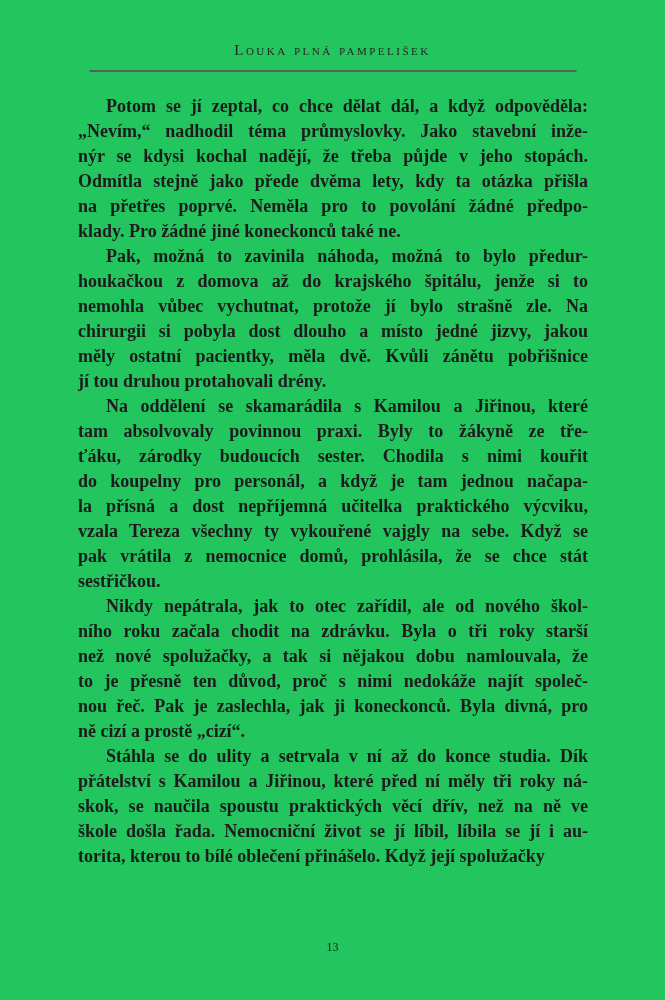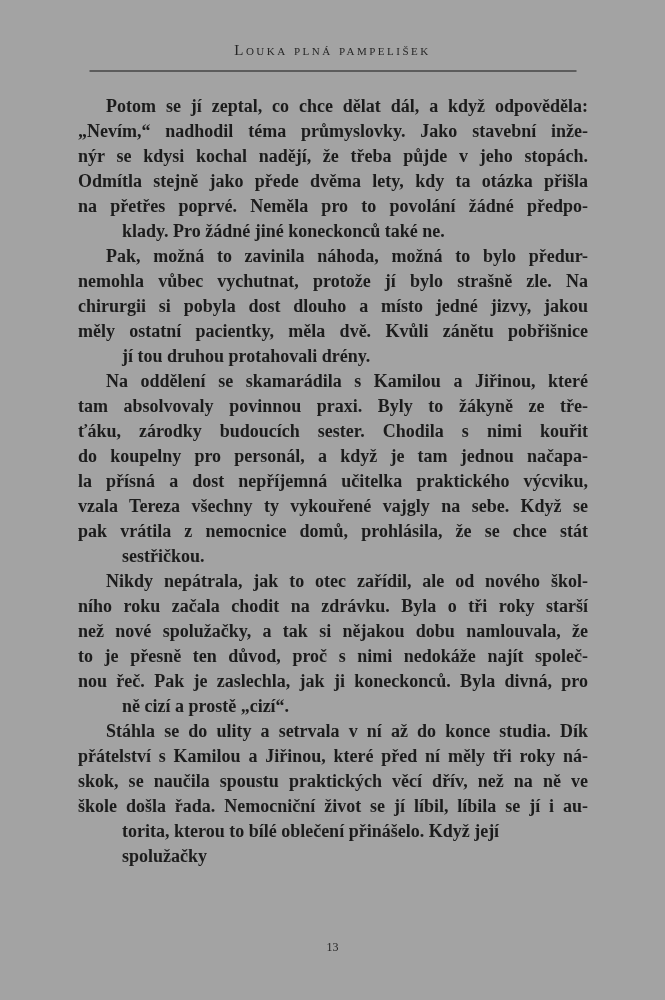--- a/index.html
+++ b/index.html
@@ -8,21 +8,21 @@
     width: 665px;
     height: 1000px;
     background: #fdfdfd;
     overflow: hidden;
     font-family: "Liberation Serif", "DejaVu Serif", serif;
   }
   .page {
     position: relative;
     width: 665px;
     height: 1000px;
-    background: #a3a3a3;
+    background: #22c55e;
     color: #1c1c1c;
   }
   .running-header {
     position: absolute;
     top: 42px;
     left: 0;
     width: 100%;
     text-align: center;
     font-variant: small-caps;
     font-size: 15px;
@@ -50,21 +50,20 @@
   .paragraph { margin: 0; }
   .line {
     text-align: justify;
     text-align-last: justify;
     white-space: normal;
     font-weight: bold;
   }
   .line.last {
     text-align: left;
     text-align-last: left;
-    margin-left: 44px;
   }
   .line.first {
     text-indent: 28px;
   }
   .page-number {
     position: absolute;
     top: 940px;
     left: 0;
     width: 100%;
     text-align: center;
@@ -82,20 +81,21 @@
       <div class="paragraph">
         <div class="line first">Potom se jí zeptal, co chce dělat dál, a když odpověděla:</div>
         <div class="line">„Nevím,“ nadhodil téma průmyslovky. Jako stavební inže-</div>
         <div class="line">nýr se kdysi kochal nadějí, že třeba půjde v jeho stopách.</div>
         <div class="line">Odmítla stejně jako přede dvěma lety, kdy ta otázka přišla</div>
         <div class="line">na přetřes poprvé. Neměla pro to povolání žádné předpo-</div>
         <div class="line last">klady. Pro žádné jiné koneckonců také ne.</div>
       </div>
       <div class="paragraph">
         <div class="line first">Pak, možná to zavinila náhoda, možná to bylo předur-</div>
+        <div class="line">houkačkou z domova až do krajského špitálu, jenže si to</div>
         <div class="line">nemohla vůbec vychutnat, protože jí bylo strašně zle. Na</div>
         <div class="line">chirurgii si pobyla dost dlouho a místo jedné jizvy, jakou</div>
         <div class="line">měly ostatní pacientky, měla dvě. Kvůli zánětu pobřišnice</div>
         <div class="line last">jí tou druhou protahovali drény.</div>
       </div>
       <div class="paragraph">
         <div class="line first">Na oddělení se skamarádila s Kamilou a Jiřinou, které</div>
         <div class="line">tam absolvovaly povinnou praxi. Byly to žákyně ze tře-</div>
         <div class="line">ťáku, zárodky budoucích sester. Chodila s nimi kouřit</div>
         <div class="line">do koupelny pro personál, a když je tam jednou načapa-</div>

